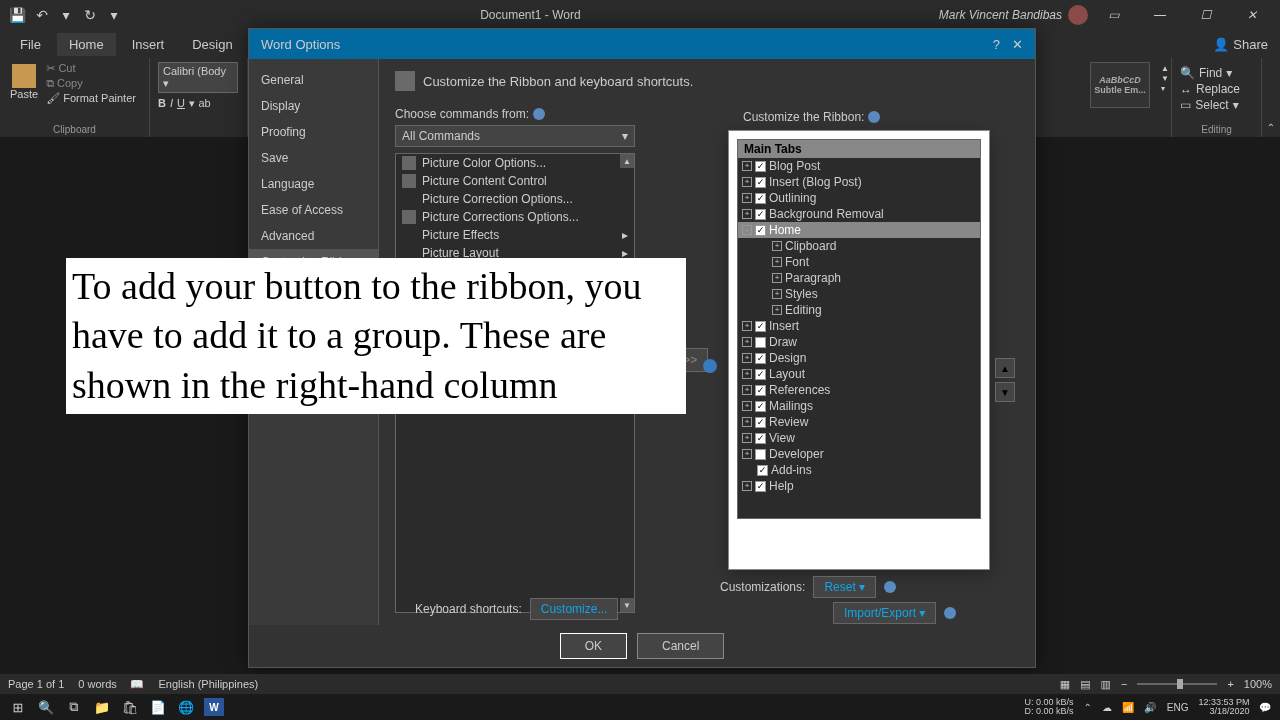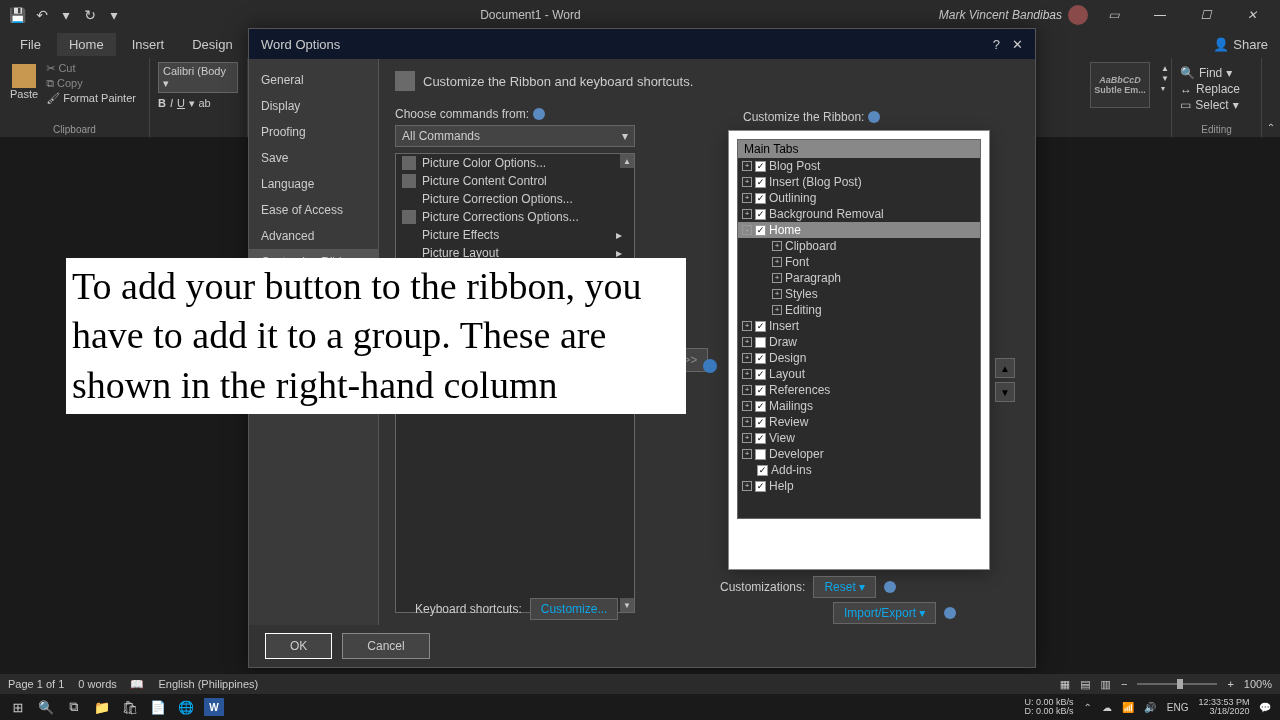--- a/index.html
+++ b/index.html
@@ -28,61 +28,61 @@
 .paste-icon { width: 24px; height: 24px; background: #c89850; }
 .clipboard-actions { display: flex; flex-direction: column; gap: 2px; font-size: 11px; color: #888; }
 .font-select { background: #444; border: 1px solid #666; color: #ccc; padding: 2px 4px; font-size: 11px; width: 80px; }
 .font-btns { display: flex; gap: 4px; margin-top: 4px; }
 .style-box { width: 60px; height: 46px; border: 1px solid #555; background: #333; display: flex; align-items: center; justify-content: center; font-size: 9px; color: #aaa; font-weight: bold; }
 .editing-items { display: flex; flex-direction: column; gap: 2px; padding-top: 4px; }
 .editing-item { display: flex; align-items: center; gap: 4px; font-size: 12px; }
 
 
 .dialog { position: absolute; left: 248px; top: 28px; width: 788px; height: 640px; background: #333; border: 1px solid #555; box-shadow: 0 0 20px rgba(0,0,0,0.5); display: flex; flex-direction: column; }
-.dialog-title { height: 30px; background: #0f172a; display: flex; align-items: center; padding: 0 12px; color: #ccc; font-size: 13px; }
+.dialog-title { height: 30px; background: #0369a1; display: flex; align-items: center; padding: 0 12px; color: #ccc; font-size: 13px; }
 .dialog-title-right { margin-left: auto; display: flex; gap: 12px; }
 .dialog-body { flex: 1; display: flex; }
 .dialog-sidebar { width: 130px; background: #3a3a3a; border-right: 1px solid #555; padding-top: 8px; }
 .sidebar-item { padding: 6px 12px; color: #ccc; font-size: 12px; cursor: pointer; }
 .sidebar-item.active { background: #555; }
 .dialog-main { flex: 1; padding: 12px 16px; color: #ccc; font-size: 12px; display: flex; flex-direction: column; }
 .dialog-heading { display: flex; align-items: center; gap: 8px; margin-bottom: 12px; font-size: 13px; }
 .heading-icon { width: 20px; height: 20px; background: #6a6a6a; }
 .choose-label { font-size: 12px; margin-bottom: 4px; display: flex; align-items: center; gap: 4px; }
 .info-circle { width: 12px; height: 12px; border-radius: 50%; background: #5a8ac0; display: inline-block; }
 .dropdown { background: #444; border: 1px solid #666; color: #ccc; padding: 3px 6px; font-size: 12px; width: 240px; display: flex; justify-content: space-between; }
 .columns { display: flex; gap: 8px; margin-top: 4px; flex: 1; }
 .col-left { width: 240px; display: flex; flex-direction: column; }
 .col-middle { width: 70px; display: flex; flex-direction: column; justify-content: center; align-items: center; gap: 8px; }
 .col-right { flex: 1; display: flex; flex-direction: column; }
 .listbox { background: #2b2b2b; border: 1px solid #666; flex: 1; overflow: hidden; position: relative; }
-.list-item { padding: 2px 12px 2px 26px; font-size: 12px; color: #ccc; display: flex; align-items: center; gap: 4px; position: relative; }
+.list-item { padding: 2px 6px 2px 26px; font-size: 12px; color: #ccc; display: flex; align-items: center; gap: 4px; position: relative; }
 .list-item .li-icon { position: absolute; left: 6px; width: 14px; height: 14px; background: #666; }
 .list-item .submenu { margin-left: auto; }
 .scroll-arrow { position: absolute; right: 0; width: 14px; height: 14px; background: #555; display: flex; align-items: center; justify-content: center; font-size: 8px; }
 .scroll-arrow.up { top: 0; }
 .scroll-arrow.down { bottom: 0; }
 .add-btn { background: #444; border: 1px solid #666; color: #888; padding: 4px 10px; font-size: 12px; position: relative; }
 .add-badge { position: absolute; right: -10px; top: 10px; width: 14px; height: 14px; border-radius: 50%; background: #3a7abf; }
 .updown { display: flex; flex-direction: column; gap: 4px; }
 .updown-btn { width: 20px; height: 20px; background: #444; border: 1px solid #666; display: flex; align-items: center; justify-content: center; font-size: 10px; }
 
 
 .tree-popup { position: absolute; left: 728px; top: 130px; width: 262px; height: 440px; background: #fff; border: 1px solid #888; box-shadow: 0 4px 16px rgba(0,0,0,0.3); padding: 8px; }
 .tree-inner { background: #2b2b2b; border: 1px solid #666; height: 380px; overflow: hidden; }
-.tree-header { background: #888; color: #000; font-size: 12px; font-weight: normal; padding: 2px 6px; }
+.tree-header { background: #888; color: #000; font-size: 12px; font-weight: bold; padding: 2px 6px; }
 .tree-item { display: flex; align-items: center; gap: 3px; padding: 1px 4px; font-size: 12px; color: #ccc; }
 .tree-item.selected { background: #888; color: #fff; }
 .tree-expand { width: 10px; height: 10px; border: 1px solid #999; display: inline-flex; align-items: center; justify-content: center; font-size: 8px; line-height: 1; color: #ccc; }
 .tree-check { width: 11px; height: 11px; border: 1px solid #999; background: #fff; display: inline-flex; align-items: center; justify-content: center; font-size: 9px; color: #000; }
 .tree-check.unchecked { }
 .indent2 { padding-left: 34px; }
 .small-btn { background: #444; border: 1px solid #666; color: #0ea5e9; padding: 3px 10px; font-size: 12px; }
 
-.dialog-footer { height: 42px; display: flex; align-items: center; justify-content: flex-start; gap: 10px; padding: 0 16px; }
+.dialog-footer { height: 42px; display: flex; align-items: center; justify-content: center; gap: 10px; padding: 0 16px; }
 .footer-btn { padding: 5px 24px; background: #444; border: 1px solid #888; color: #ccc; font-size: 12px; }
 .footer-btn.primary { border: 1px solid #fff; }
 
 
 .overlay-text { position: absolute; left: 66px; top: 258px; width: 620px; background: #fff; color: #000; font-size: 38px; line-height: 1.3; padding: 4px 6px; font-family: Georgia, serif; }
 
 
 .statusbar { position: absolute; bottom: 26px; left: 0; right: 0; height: 20px; background: #2b2b2b; display: flex; align-items: center; color: #ccc; font-size: 11px; padding: 0 8px; gap: 14px; }
 .statusbar-right { margin-left: auto; display: flex; align-items: center; gap: 10px; }
 .zoom-slider { width: 80px; height: 2px; background: #666; position: relative; }

